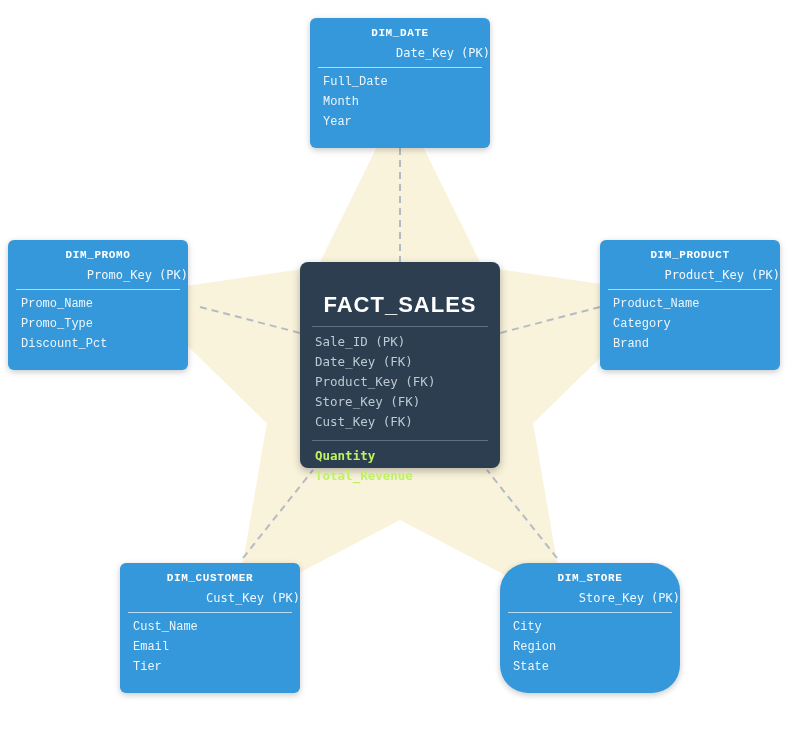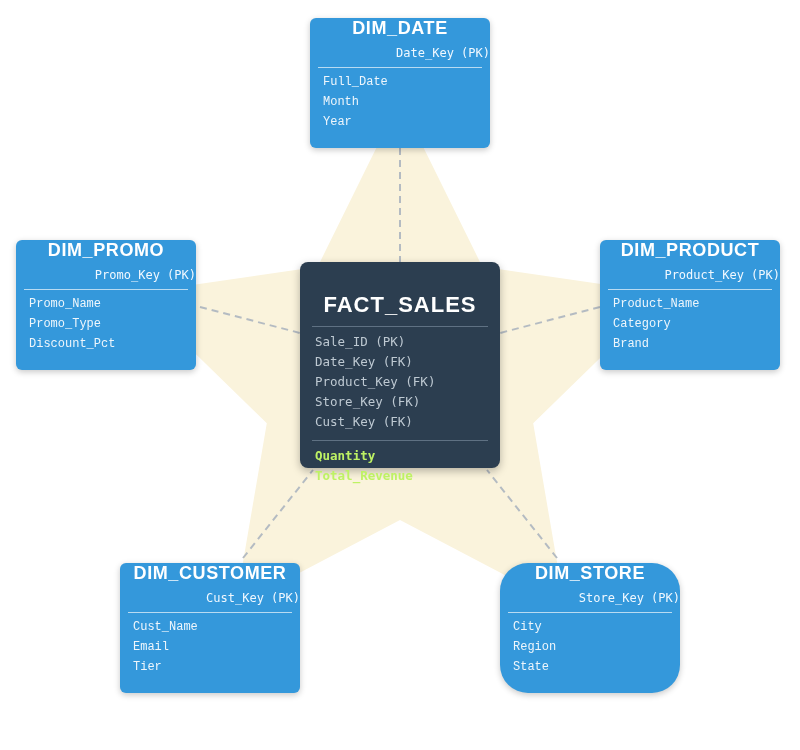--- a/index.html
+++ b/index.html
@@ -22,23 +22,25 @@
     background: #3498db;
     border-radius: 6px;
     box-shadow: 0 2px 6px rgba(0,0,0,0.22);
     color: #ffffff;
     z-index: 2;
     box-sizing: border-box;
   }
   .dim-title {
     text-align: center;
     font-weight: bold;
-    font-size: 18px;
+    font-size: 11px;
     letter-spacing: 0.6px;
+    padding-top: 9px;
     color: #ffffff;
+    font-family: Liberation Mono, monospace;
   }
   .dim-pk {
     font-family: "DejaVu Sans Mono", monospace;
     font-size: 12px;
     color: #f0f8ff;
     padding: 7px 0 0 13px;
     text-align: right;
   }
   .dim-sep {
     border: none;
@@ -48,21 +50,21 @@
   .dim-field {
     font-family: Liberation Mono, monospace;
     font-size: 12px;
     color: #eef6fc;
     padding-left: 13px;
     line-height: 20px;
   }
   .dim-fields { padding-top: 4px; }
 
   #dim-date     { left: 310px; top: 18px;  }
-  #dim-promo    { left: 16px;  top: 240px; }
+  #dim-promo    { left: 8px;  top: 240px; }
   #dim-product  { left: 600px; top: 240px; }
   #dim-customer { left: 120px; top: 563px; }
   #dim-store    { left: 500px; top: 563px; border-radius: 28px; }
 
   
   #fact-table {
     position: absolute;
     left: 300px; top: 262px;
     width: 200px; height: 206px;
     background: #2c3e50;

